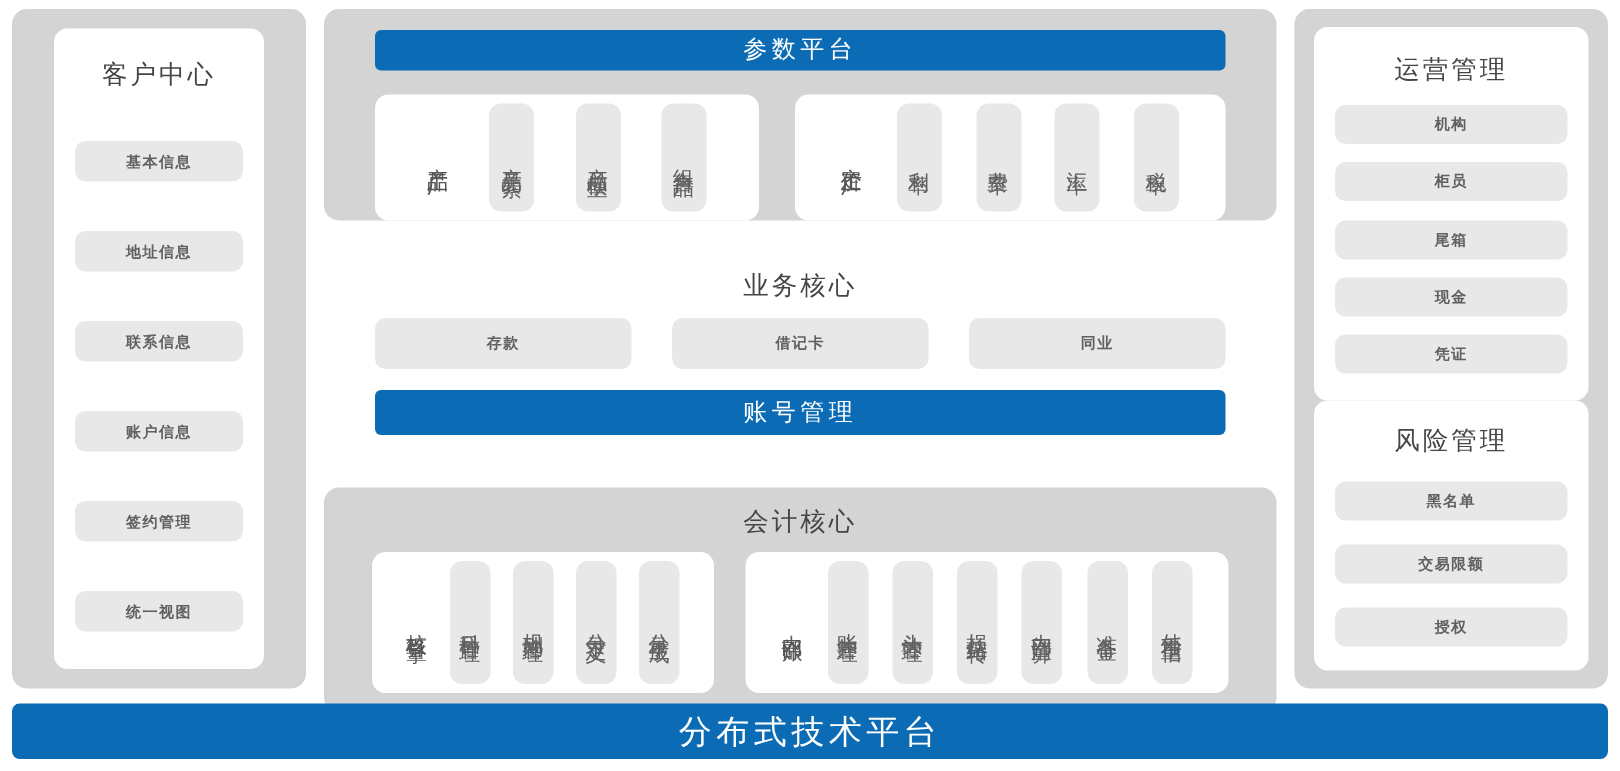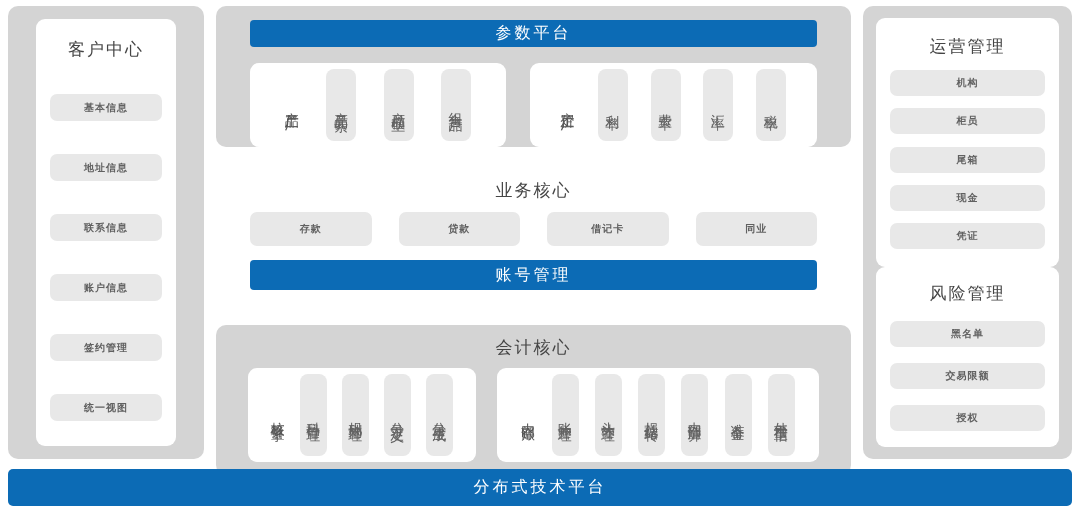--- a/index.html
+++ b/index.html
@@ -78,21 +78,21 @@
   .bottom-boxes .vchip{height:82px;width:27px;}
 
   
   .right-col{width:209px;padding:12px 13px;display:flex;flex-direction:column;}
   .right-card{display:flex;flex-direction:column;justify-content:space-between;}
   .card-ops{flex:59;padding:17px 14px 18px;}
   .card-risk{flex:41;padding:15px 14px 16px;}
   .right-card .chip{height:26px;}
 
   
-  .footer-bar{height:37px;border-radius:5px;font-size:16px;}
+  .footer-bar{height:37px;border-radius:5px;font-size:22px;}
 </style>
 </head>
 <body>
 
 <div class="canvas">
   <div class="main-row">
 
     <aside class="gray-container left-col">
       <div class="white-panel left-inner">
         <div class="panel-title">客户中心</div>
@@ -123,21 +123,20 @@
             <div class="vchip vtext">汇率</div>
             <div class="vchip vtext">税率</div>
           </div>
         </div>
       </div>
 
       <div class="middle">
         <div class="section-title">业务核心</div>
         <div class="mid-row">
           <div class="chip">存款</div>
-          <div class="chip">贷款</div>
           <div class="chip">借记卡</div>
           <div class="chip">同业</div>
         </div>
         <div class="blue-bar account-bar">账号管理</div>
       </div>
 
       <div class="gray-container bottom-gray">
         <div class="section-title">会计核心</div>
         <div class="bottom-boxes">
           <div class="white-panel vbox bbox-engine">

